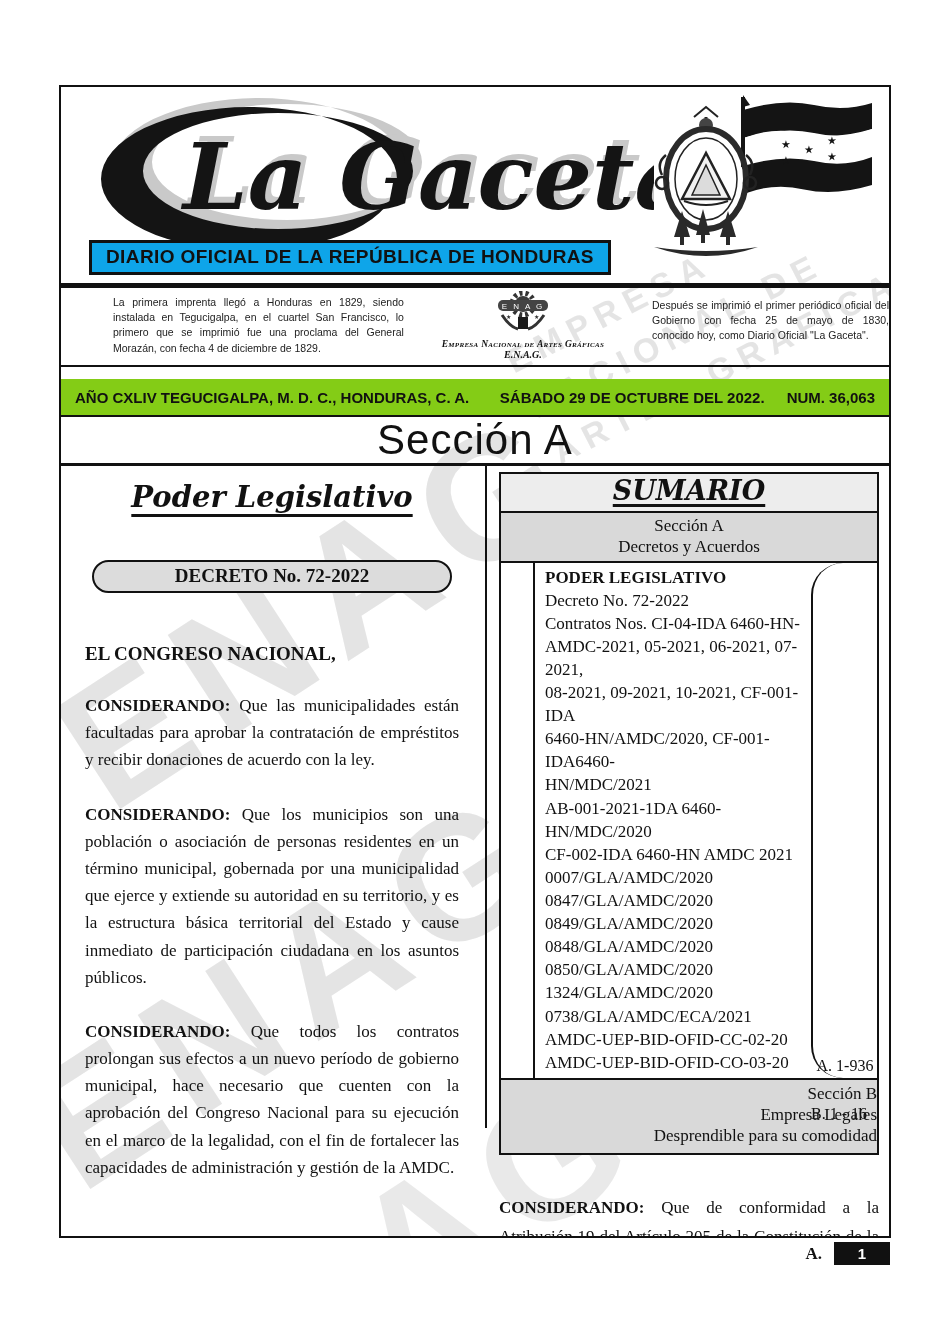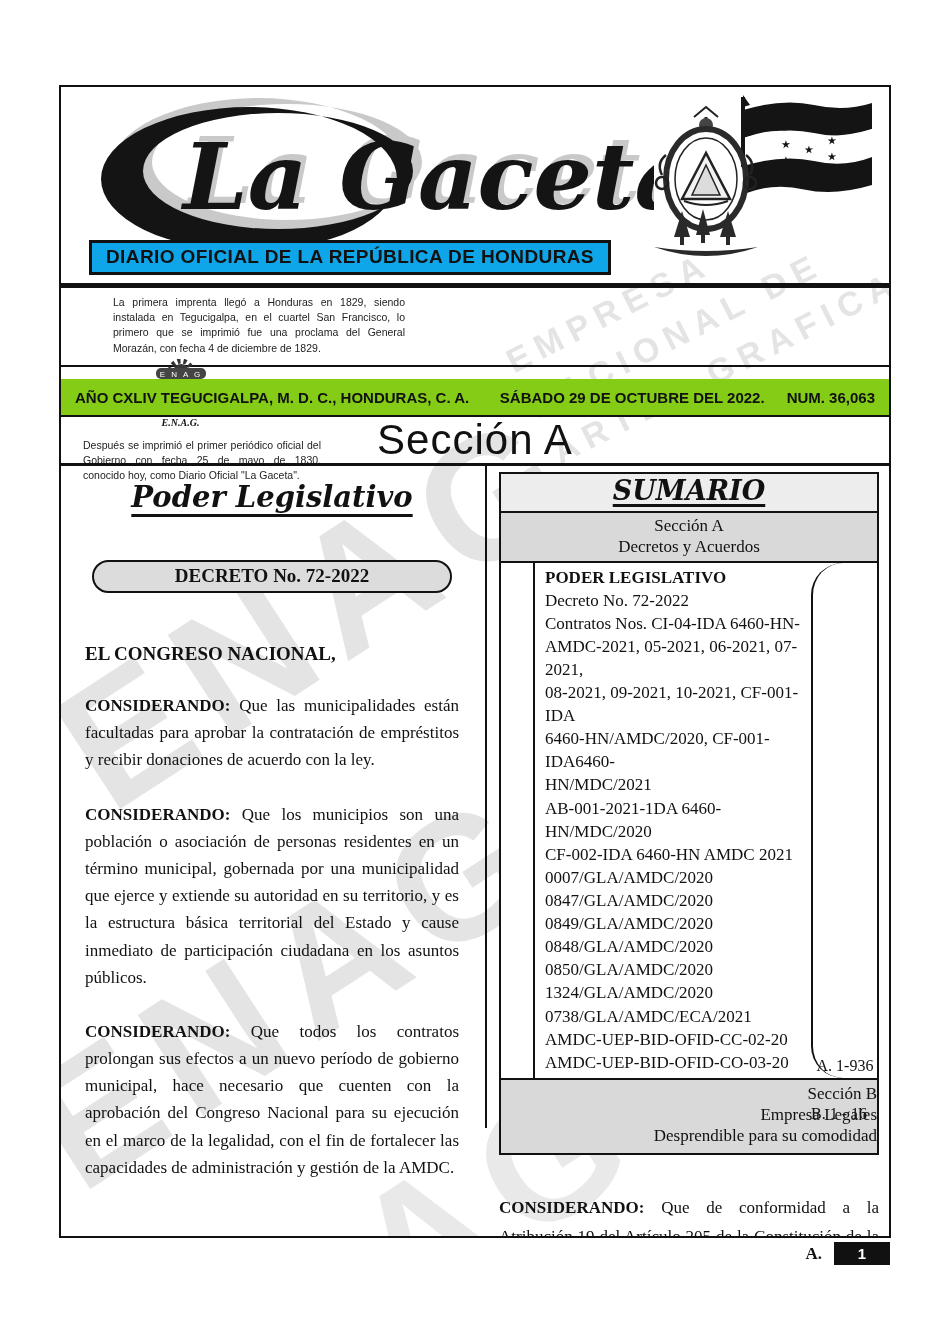--- a/index.html
+++ b/index.html
@@ -24,21 +24,21 @@
 
   
   .header { position:relative; height:201px; border-bottom:5px solid #111; }
   .masthead-svg { position:absolute; left:28px; top:10px; }
   .arms-svg { position:absolute; right:10px; top:8px; }
   .diario-box { position:absolute; left:28px; bottom:8px; border:3px solid #111; background:#0ea5e9;
                 padding:3px 14px 4px; font-family:"Liberation Sans", sans-serif;
                 font-weight:bold; font-size:19px; letter-spacing:.4px; }
 
   
-  .info-row { position:relative; height:79px; border-bottom:2px solid #111; display:flex; background:transparent;flex-direction:column; }
+  .info-row { position:relative; height:79px; border-bottom:2px solid #111; display:flex; background:transparent; }
   .info-note { font-family:"Liberation Sans", sans-serif; font-size:10.5px; line-height:1.45;
                text-align:justify; color:#222; }
   .note-left  { width:292px; margin-left:52px; padding-top:7px; }
   .enag-block { width:215px; margin-left:12px; text-align:center; padding-top:3px; }
   .enag-name  { font-size:9.5px; font-weight:bold; font-style:italic; font-variant:small-caps; letter-spacing:.3px; }
   .enag-abbr  { font-size:10px; font-weight:bold; font-style:italic; }
   .note-right { width:238px; margin-left:22px; padding-top:10px; }
 
   
   .date-bar { display:flex; justify-content:space-between; align-items:center; height:38px;

